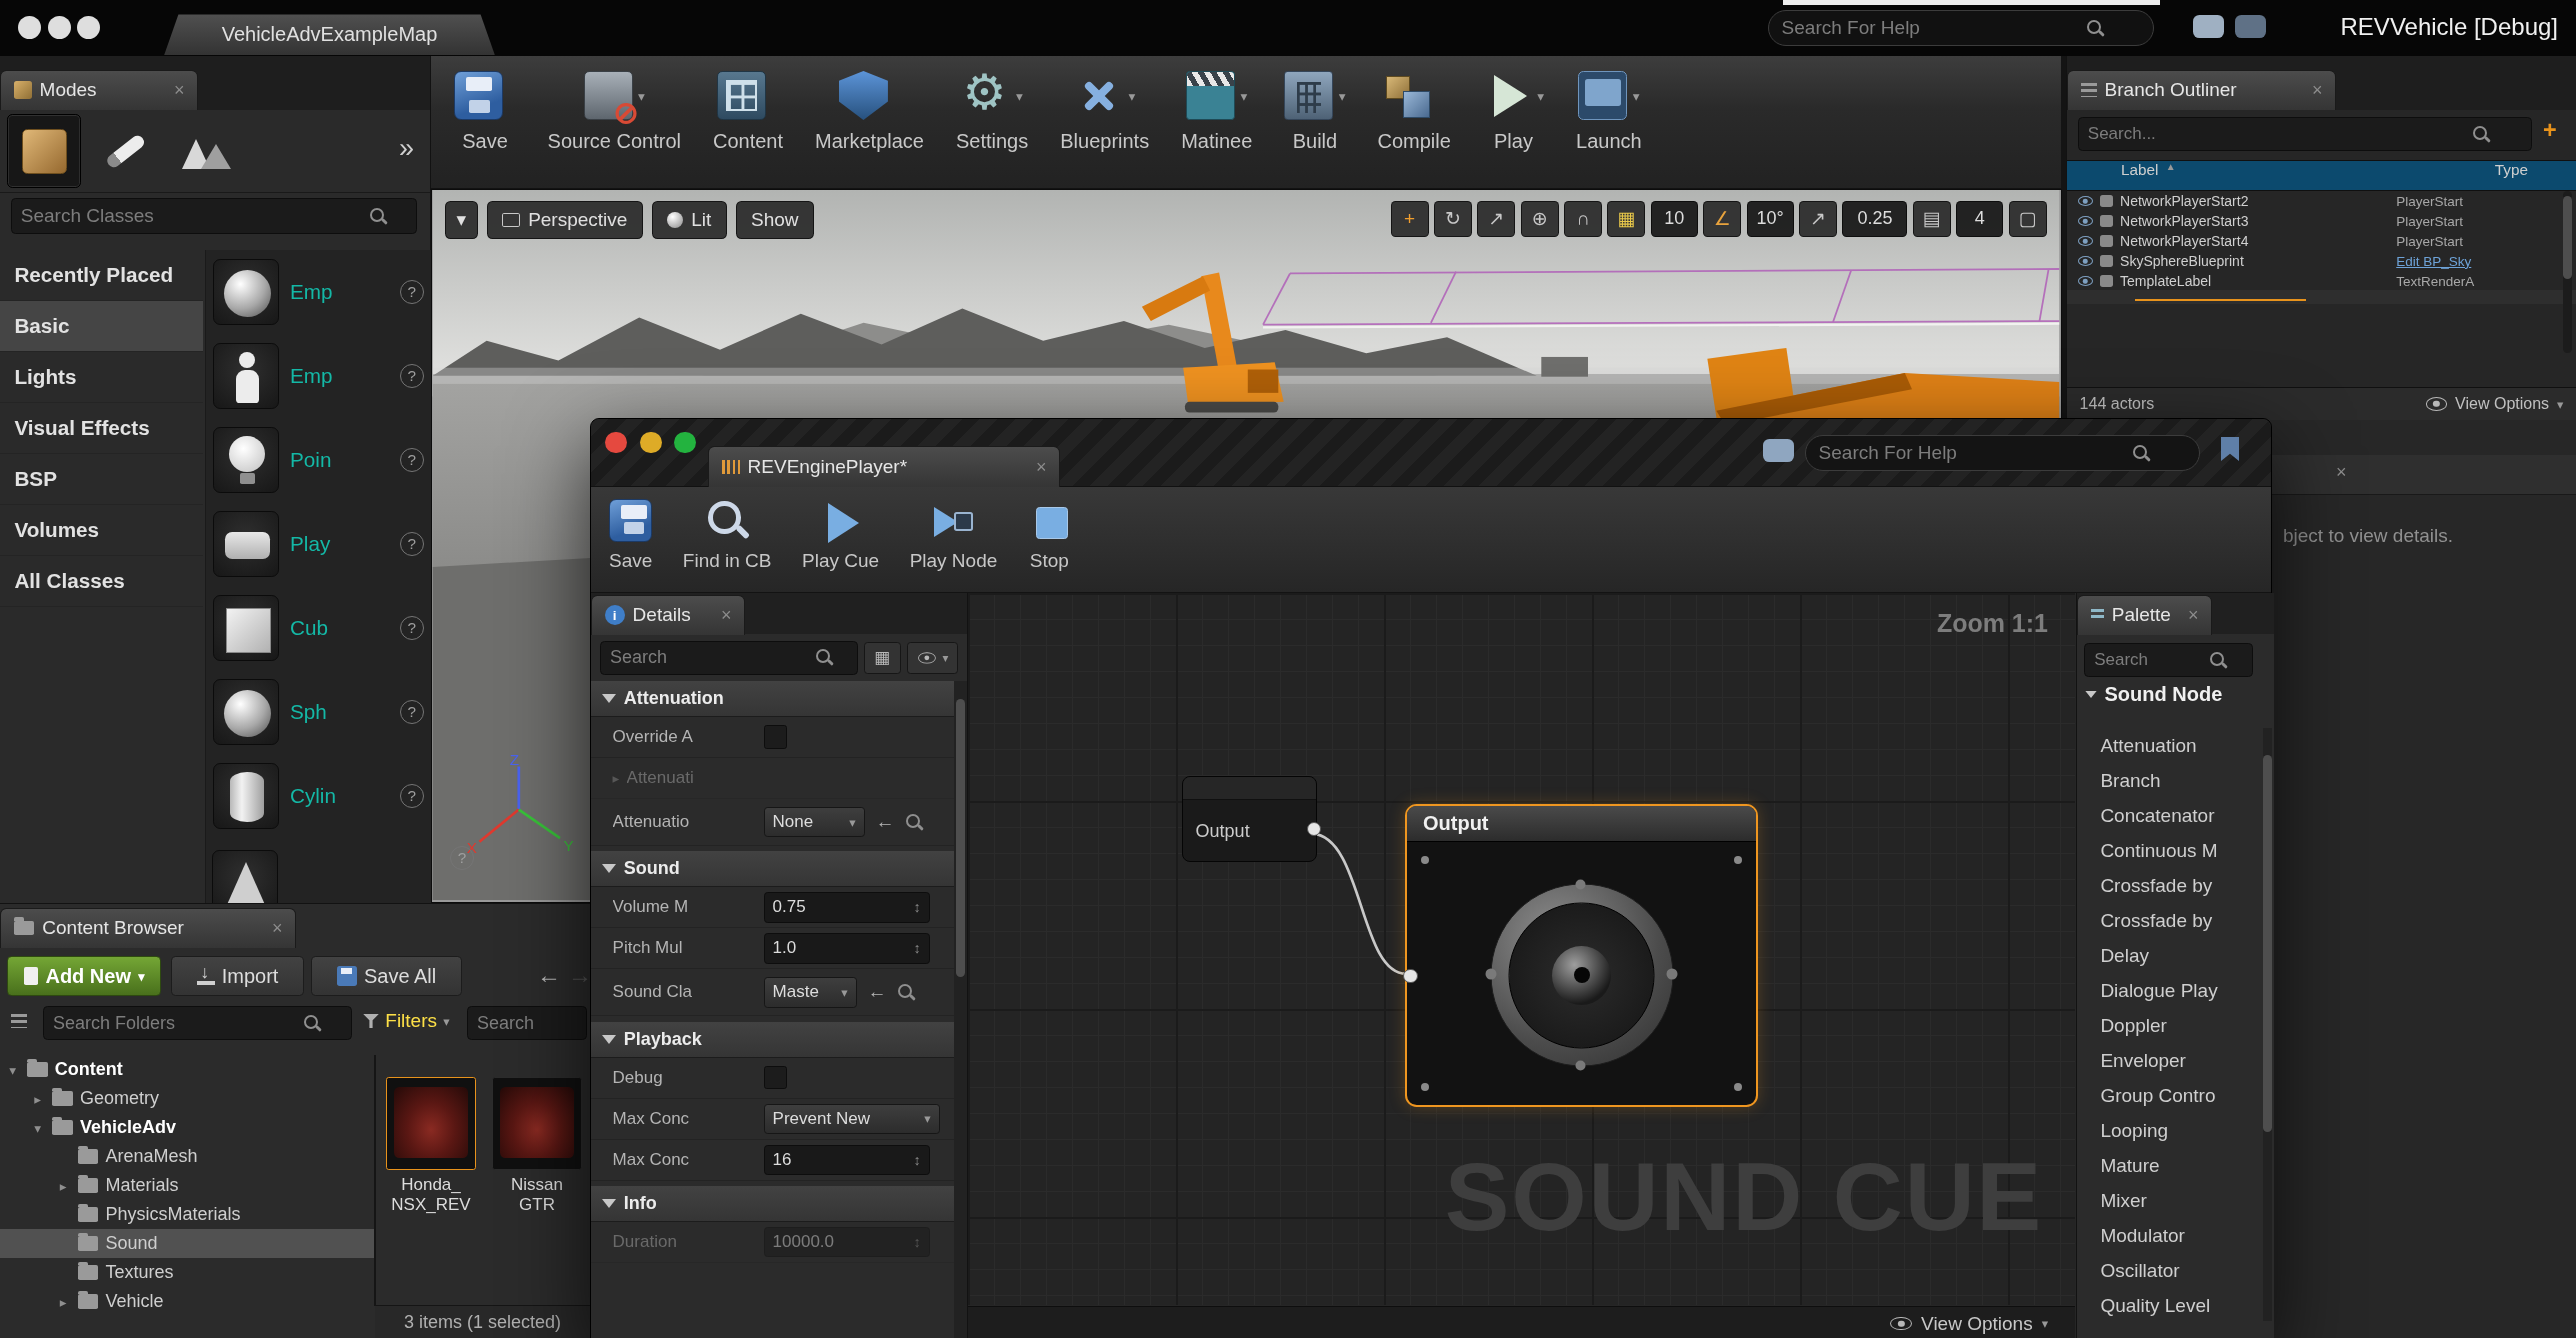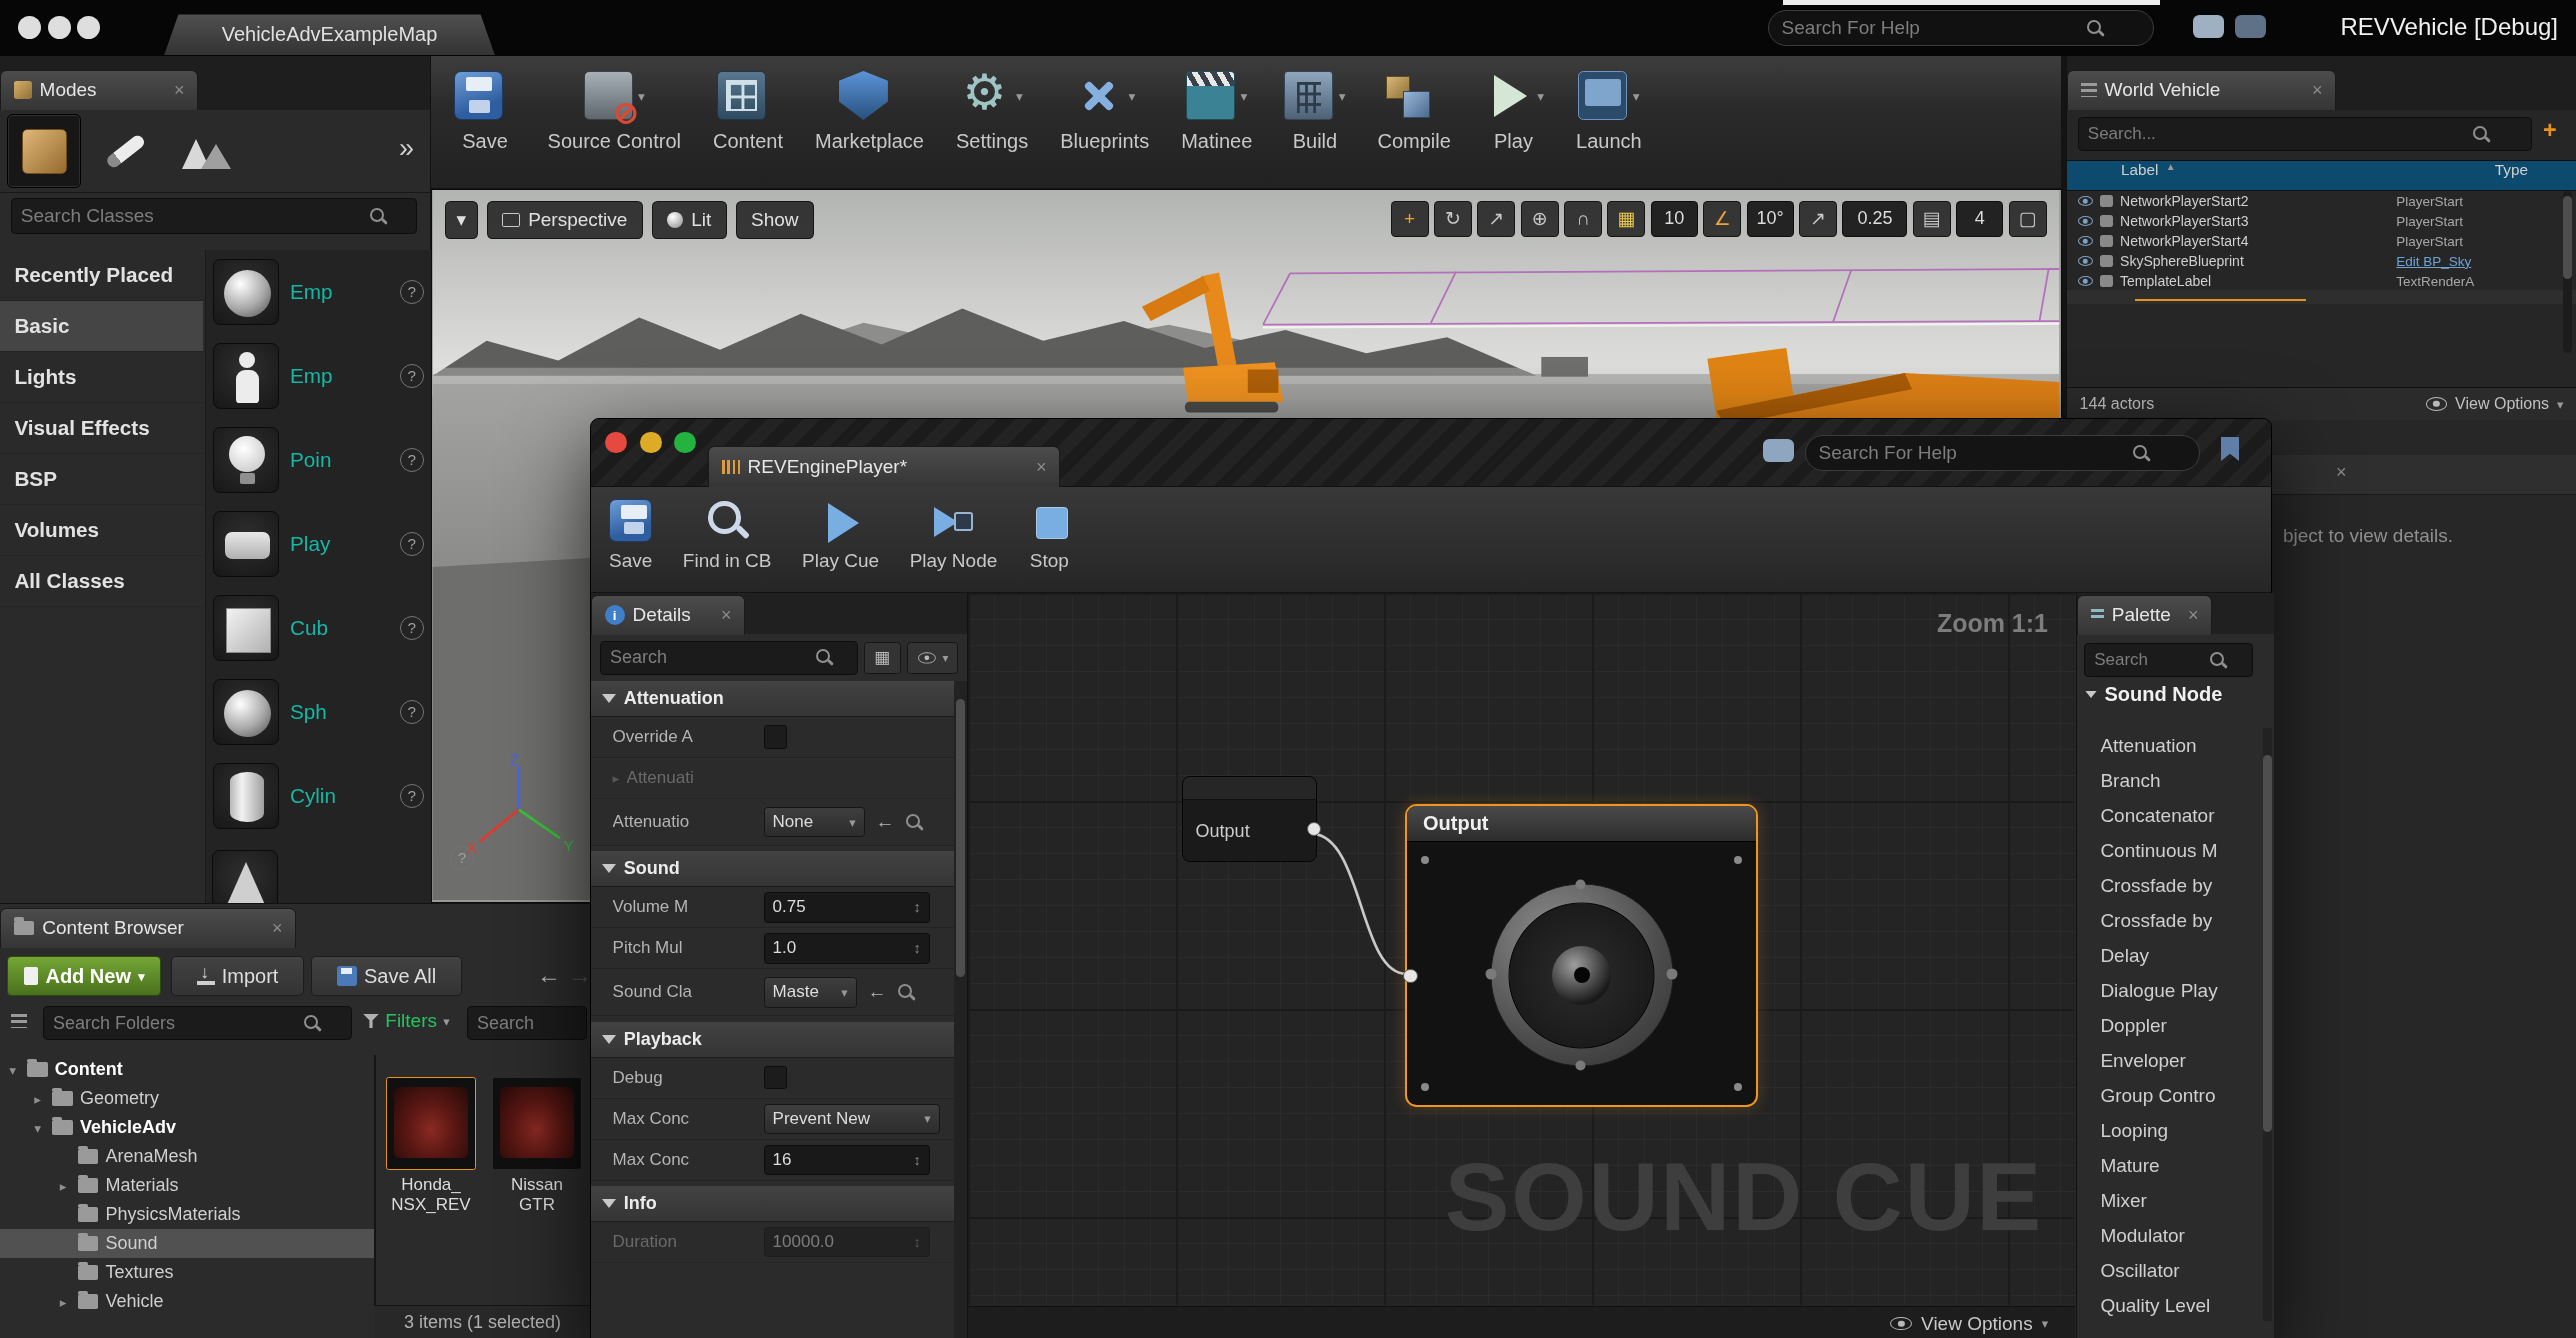--- a/index.html
+++ b/index.html
@@ -473,21 +473,21 @@
     <text x="4" y="110" fill="#e0392e" font-size="17">X</text>
     <text x="112" y="108" fill="#39c23a" font-size="17">Y</text>
   </svg>
   <div class="qmark" style="position:absolute;left:18px;top:656px">?</div>
 </div>
 
 <div class="p outliner">
   <div class="paneltabrow">
     <div class="tab paneltab" style="width:269px">
       <span class="lines gray"></span>
-      <span>World Vehicle</span>
+      <span>Branch Outliner</span>
       <span class="tab-x">×</span>
     </div>
   </div>
   <div class="searchbox" style="left:10.8px;top:61px;width:454px;height:32px">
     <input style="width: 377px; font-size: 17px;" readonly="" placeholder="Search...">
     <span class="mag"></span>
   </div>
   <span class="p" style="left:476px;top:61px;font-size:23.4px;color:#e8931c;font-weight:bold">+</span>
   <div class="outl-head">
     <span style="margin-left:54px">Label</span>
@@ -572,21 +572,21 @@
   <span class="p" style="left:537px;top:57px;font-size:24px;color:#b8b8b8">←</span>
   <span class="p" style="left:568px;top:57px;font-size:24px;color:#555">→</span>
 
   <span class="lines gray p" style="left:10.8px;top:110px"></span>
   <div class="searchbox" style="left:43px;top:102px;width:309px;height:34px">
     <input style="width: 243px; font-size: 18px;" readonly="" placeholder="Search Folders">
     <span class="mag"></span>
   </div>
   <div class="p" style="left:363px;top:106px;display:flex;align-items:center;gap:6.3px">
     <span class="funnel"></span>
-    <span style="font-size:19px;color:#22c55e">Filters</span>
+    <span style="font-size:19px;color:#fde047">Filters</span>
     <span style="font-size:12.6px;color:#999">▾</span>
   </div>
   <div class="searchbox" style="left:467px;top:102px;width:120px;height:34px">
     <input style="width: 90px; font-size: 18px;" readonly="" placeholder="Search ">
   </div>
 
   <div class="tree">
 
   <div class="tree-row f-bold" style="padding-left: 5.4px;">
         <span class="tree-arrow">▾</span>

